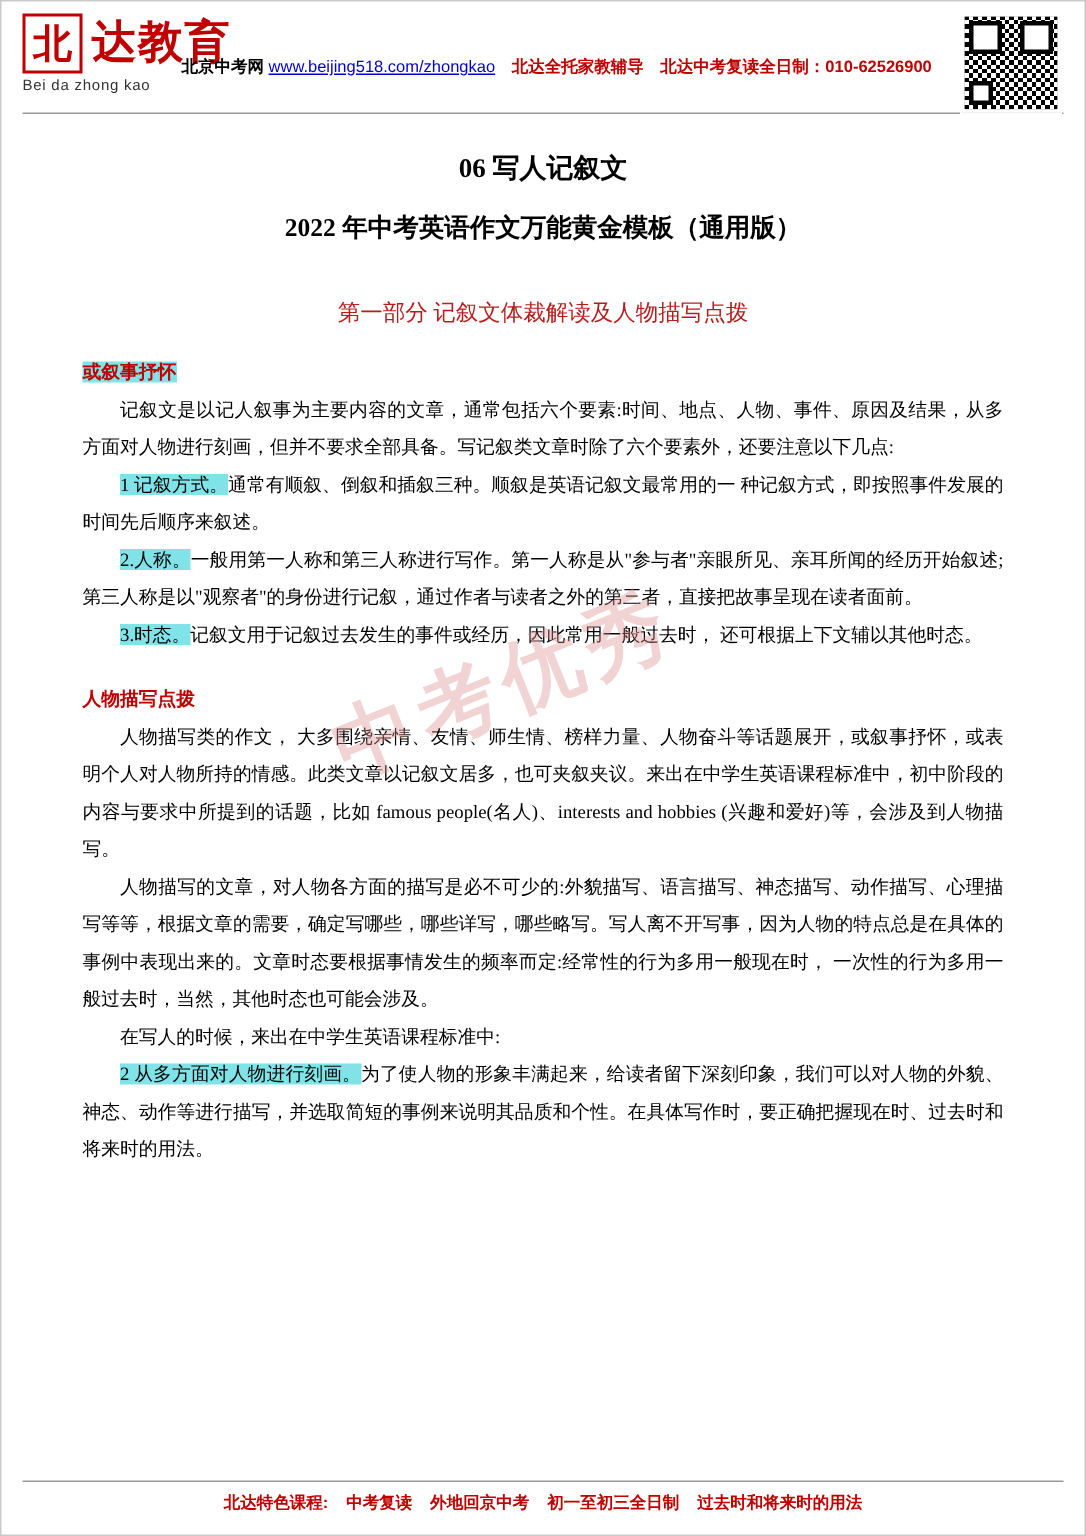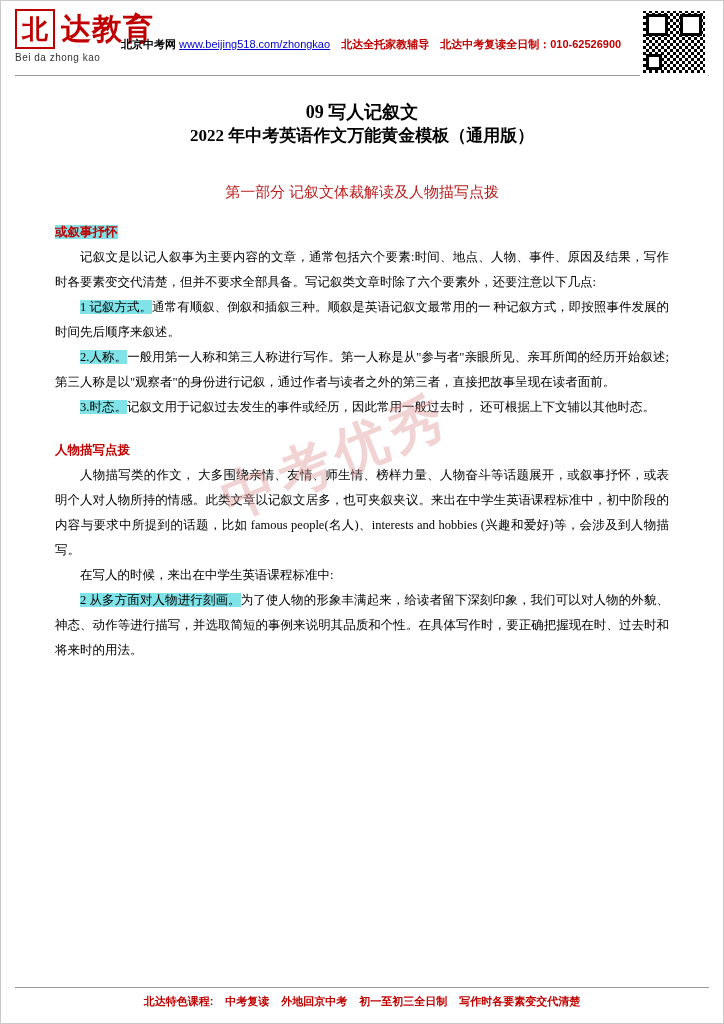--- a/index.html
+++ b/index.html
@@ -134,20 +134,21 @@
   .title1 {
     text-align: center;
     font-size: 18px;
     font-weight: bold;
     margin-top: 24px;
   }
   .title2 {
     text-align: center;
     font-size: 17px;
     font-weight: bold;
+    margin-top: 16px;
   }
   .section-title {
     text-align: center;
     font-size: 15px;
     font-weight: normal;
     color: #b91c1c;
     margin-top: 36px;
   }
 
   
@@ -226,58 +227,59 @@
       <span class="hl-red">北达全托家教辅导</span>
       <span class="hl-red">北达中考复读全日制：010-62526900</span>
     </div>
 
     <div class="qr">
         <span class="qr-b"></span>
       </div>
   </div>
   <hr class="hr-top">
 
-  <div class="title1">09 写人记叙文</div>
+  <div class="title1">06 写人记叙文</div>
   <div class="title2">2022 年中考英语作文万能黄金模板（通用版）</div>
   <div class="section-title">第一部分 记叙文体裁解读及人物描写点拨</div>
 
   <div class="content">
 
     <div class="sub-head">
       <span class="hl-cyan">或叙事抒怀</span>
     </div>
 
-    <p class="para">记叙文是以记人叙事为主要内容的文章，通常包括六个要素:时间、地点、人物、事件、原因及结果，写作时各要素变交代清楚，但并不要求全部具备。写记叙类文章时除了六个要素外，还要注意以下几点:</p>
+    <p class="para">记叙文是以记人叙事为主要内容的文章，通常包括六个要素:时间、地点、人物、事件、原因及结果，从多方面对人物进行刻画，但并不要求全部具备。写记叙类文章时除了六个要素外，还要注意以下几点:</p>
 
     <p class="para">
       <span class="hl-cyan">1 记叙方式。</span><span>通常有顺叙、倒叙和插叙三种。顺叙是英语记叙文最常用的一 种记叙方式，即按照事件发展的时间先后顺序来叙述。</span>
     </p>
 
     <p class="para">
       <span class="hl-cyan">2.人称。</span><span>一般用第一人称和第三人称进行写作。第一人称是从"参与者"亲眼所见、亲耳所闻的经历开始叙述;第三人称是以"观察者"的身份进行记叙，通过作者与读者之外的第三者，直接把故事呈现在读者面前。</span>
     </p>
 
     <p class="para">
       <span class="hl-cyan">3.时态。</span><span>记叙文用于记叙过去发生的事件或经历，因此常用一般过去时， 还可根据上下文辅以其他时态。</span>
     </p>
 
     <div class="sub-head">人物描写点拨</div>
 
     <p class="para">人物描写类的作文， 大多围绕亲情、友情、师生情、榜样力量、人物奋斗等话题展开，或叙事抒怀，或表明个人对人物所持的情感。此类文章以记叙文居多，也可夹叙夹议。来出在中学生英语课程标准中，初中阶段的内容与要求中所提到的话题，比如 famous people(名人)、interests and hobbies (兴趣和爱好)等，会涉及到人物描写。</p>
+    <p class="para">人物描写的文章，对人物各方面的描写是必不可少的:外貌描写、语言描写、神态描写、动作描写、心理描写等等，根据文章的需要，确定写哪些，哪些详写，哪些略写。写人离不开写事，因为人物的特点总是在具体的事例中表现出来的。文章时态要根据事情发生的频率而定:经常性的行为多用一般现在时， 一次性的行为多用一般过去时，当然，其他时态也可能会涉及。</p>
     <p class="para">在写人的时候，来出在中学生英语课程标准中:</p>
 
 
     <p class="para">
       <span class="hl-cyan">2 从多方面对人物进行刻画。</span><span>为了使人物的形象丰满起来，给读者留下深刻印象，我们可以对人物的外貌、神态、动作等进行描写，并选取简短的事例来说明其品质和个性。在具体写作时，要正确把握现在时、过去时和将来时的用法。</span>
     </p>
 
   </div>
 
   <div class="watermark">中考优秀</div>
 
   <div class="footer">
     <hr class="hr-bot">
     <div class="footer-text">
-      <span>北达特色课程:</span><span class="sep"></span><span>中考复读</span><span class="sep"></span><span>外地回京中考</span><span class="sep"></span><span>初一至初三全日制</span><span class="sep"></span><span>写作时各要素变交代清楚</span>
+      <span>北达特色课程:</span><span class="sep"></span><span>中考复读</span><span class="sep"></span><span>外地回京中考</span><span class="sep"></span><span>初一至初三全日制</span><span class="sep"></span><span>过去时和将来时的用法</span>
     </div>
   </div>
 
 </div>
 
 </body></html>

